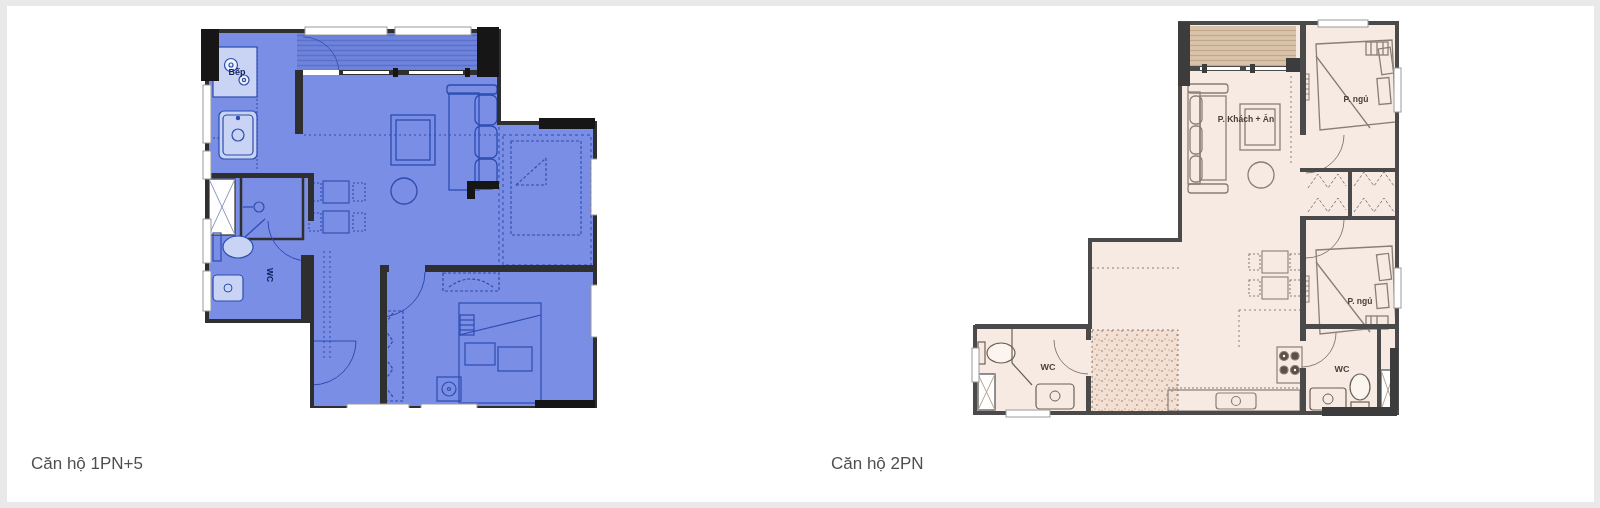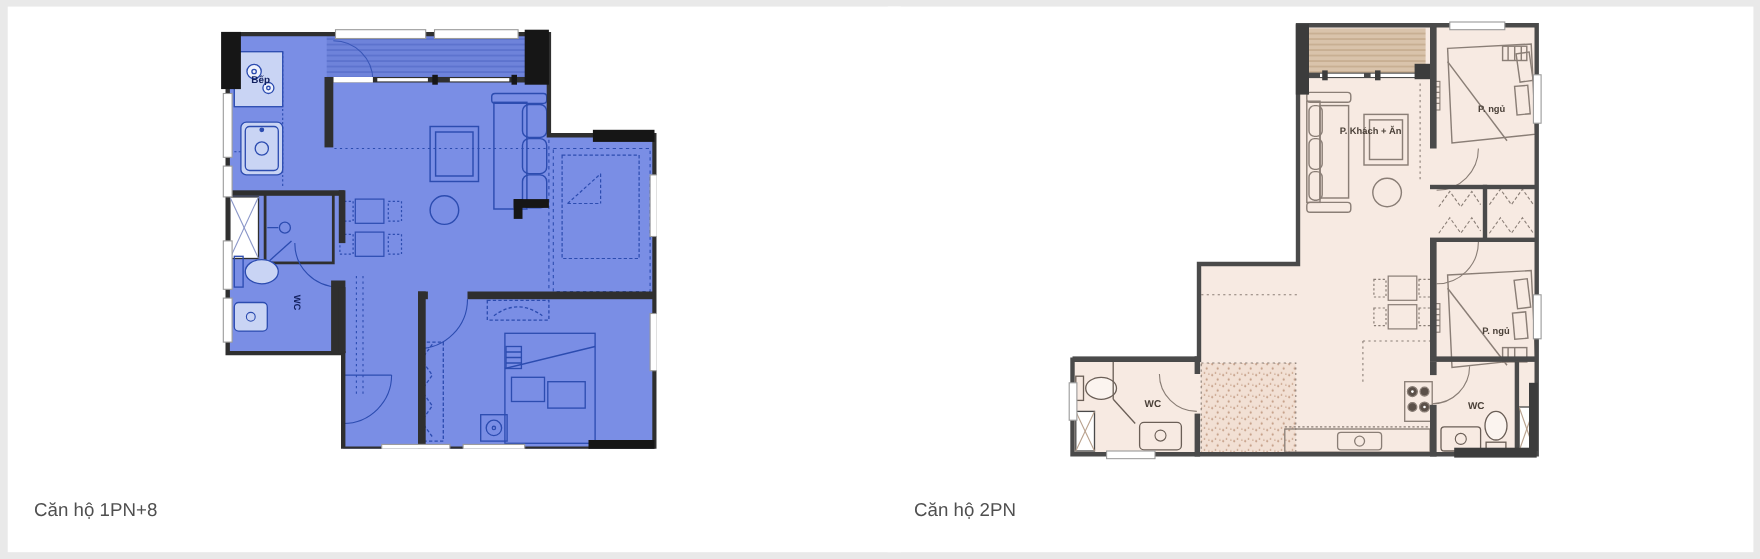--- a/index.html
+++ b/index.html
@@ -169,21 +169,21 @@
           <rect x="394" y="136" width="8" height="56"></rect>
           <rect x="394" y="262" width="8" height="52"></rect>
           <rect x="150" y="381" width="62" height="8"></rect>
           <rect x="224" y="381" width="56" height="8"></rect>
           <rect x="108" y="4" width="82" height="8"></rect>
           <rect x="198" y="4" width="76" height="8"></rect>
         </g>
       </g>
     </svg>
   </div>
-  <div class="caption">Căn hộ 1PN+8</div>
+  <div class="caption">Căn hộ 1PN+5</div>
 </div>
 
 <div class="card right">
   <div class="plan-wrap">
     <svg width="455" height="400" viewBox="0 0 455 400">
       <defs>
         <pattern id="hatchTan" width="6" height="5" patternUnits="userSpaceOnUse">
           <rect width="6" height="5" fill="#d9c3ab"></rect>
           <line x1="0" y1="2.5" x2="6" y2="2.5" stroke="#c2a78a" stroke-width="1.2"></line>
         </pattern>

